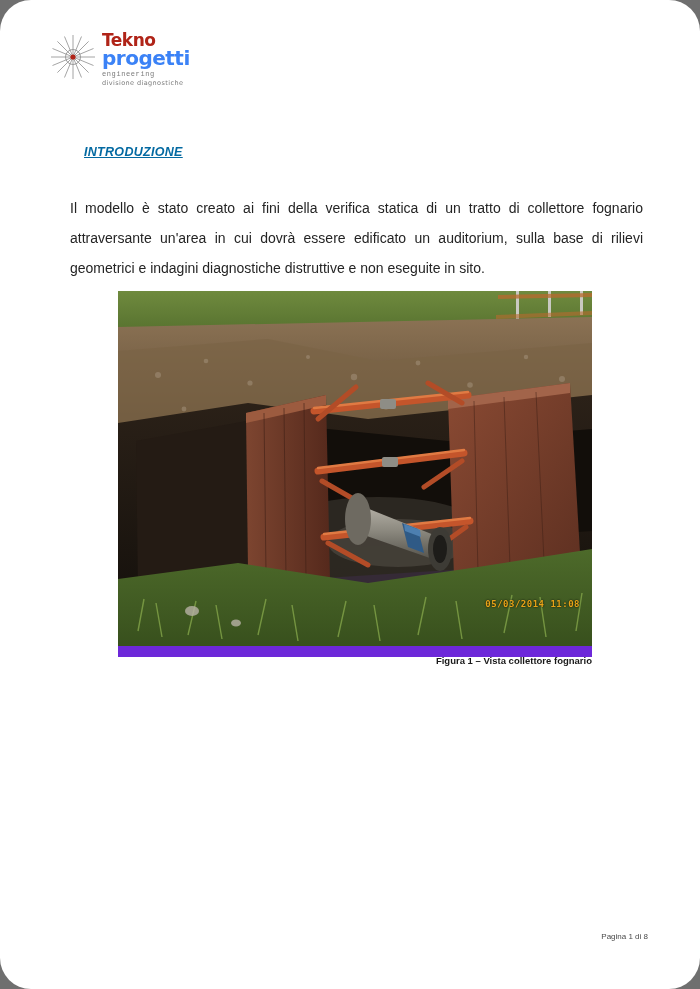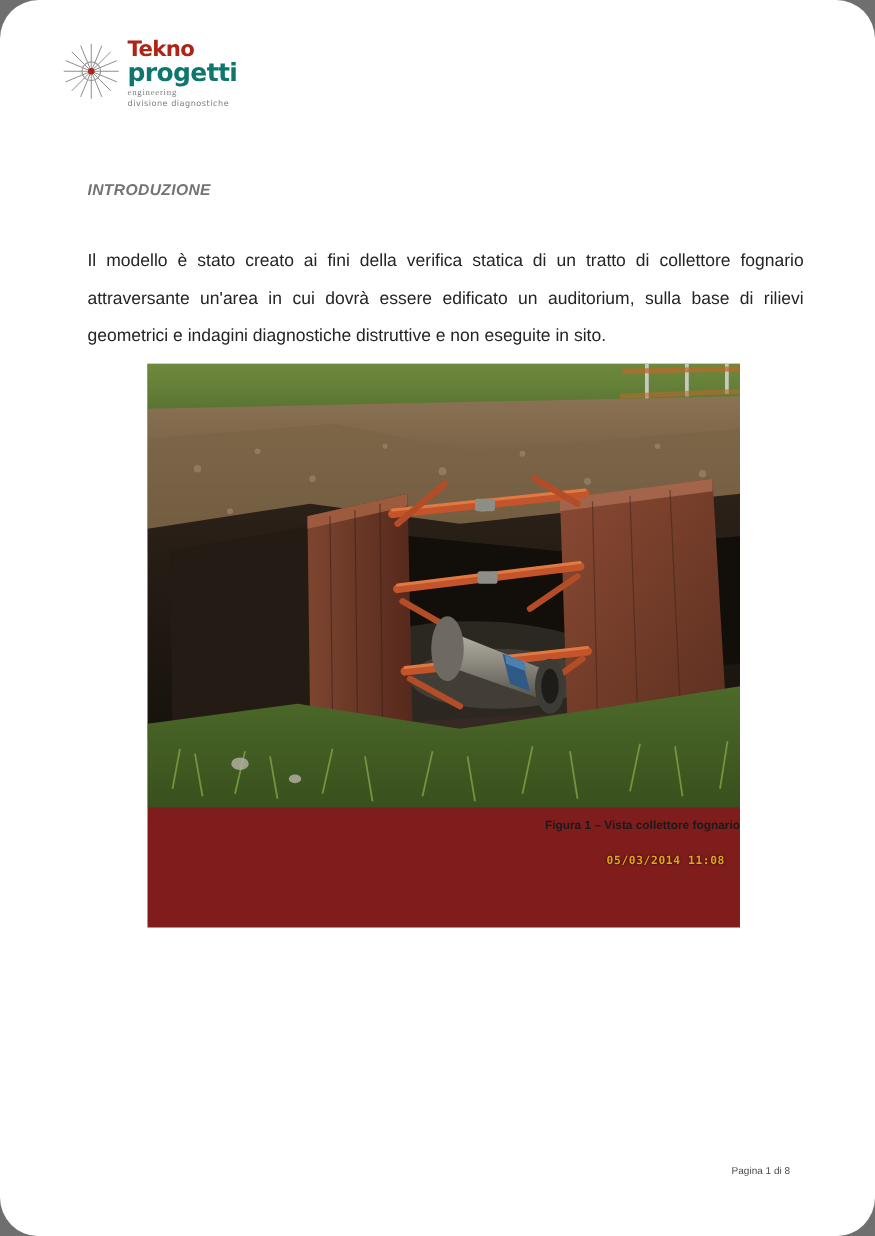--- a/index.html
+++ b/index.html
@@ -49,73 +49,74 @@
     letter-spacing: -0.5px;
     color: #b02418;
     line-height: 16px;
     display: block;
   }
   .logo-progetti {
     font-family: "DejaVu Sans", sans-serif;
     font-weight: bold;
     font-size: 20px;
     letter-spacing: -0.5px;
-    color: #0f766e;
+    color: #3b82f6;
     line-height: 19px;
     display: block;
     margin-top: 1px;
   }
   .logo-sub1 {
-    font-family: Liberation Serif, serif;
+    font-family: Liberation Mono, monospace;
     font-size: 7px;
     color: #7b7b7b;
     letter-spacing: 0.6px;
     display: block;
     margin-top: 2px;
   }
   .logo-sub2 {
     font-family: "DejaVu Sans", sans-serif;
     font-size: 6.5px;
     color: #7b7b7b;
     letter-spacing: 0.4px;
     display: block;
     margin-top: 1px;
   }
 
   
   .section-title {
     position: absolute;
-    left: 70px;
+    left: 84px;
     top: 145px;
     font-size: 12.5px;
     font-weight: bold;
     font-style: italic;
-    color: #737373;
+    text-decoration: underline;
+    color: #0369a1;
     letter-spacing: 0.3px;
   }
   .paragraph {
     position: absolute;
     left: 70px;
     top: 193px;
     width: 573px;
     font-size: 14px;
     line-height: 30px;
     color: #242424;
     text-align: justify;
   }
 
   
   .figure {
     position: absolute;
     left: 118px;
     top: 291px;
     width: 474px;
-    height: 451px;
+    height: 366px;
     overflow: hidden;
-    background: #7f1d1d;
+    background: #6d28d9;
   }
   .figure svg { display: block; }
   .figure-caption {
     position: absolute;
     left: 118px;
     top: 655px;
     width: 474px;
     text-align: right;
     font-size: 9.5px;
     font-weight: bold;
@@ -129,21 +130,21 @@
     font-size: 9px;
     font-weight: bold;
     color: #e8a317;
     letter-spacing: 0.5px;
     text-shadow: 0 0 2px #000;
   }
 
   
   .footer {
     position: absolute;
-    right: 68px;
+    right: 52px;
     bottom: 48px;
     font-size: 8px;
     color: #4a4a4a;
   }
 </style>
 </head>
 <body>
 
 <div class="page">
 

